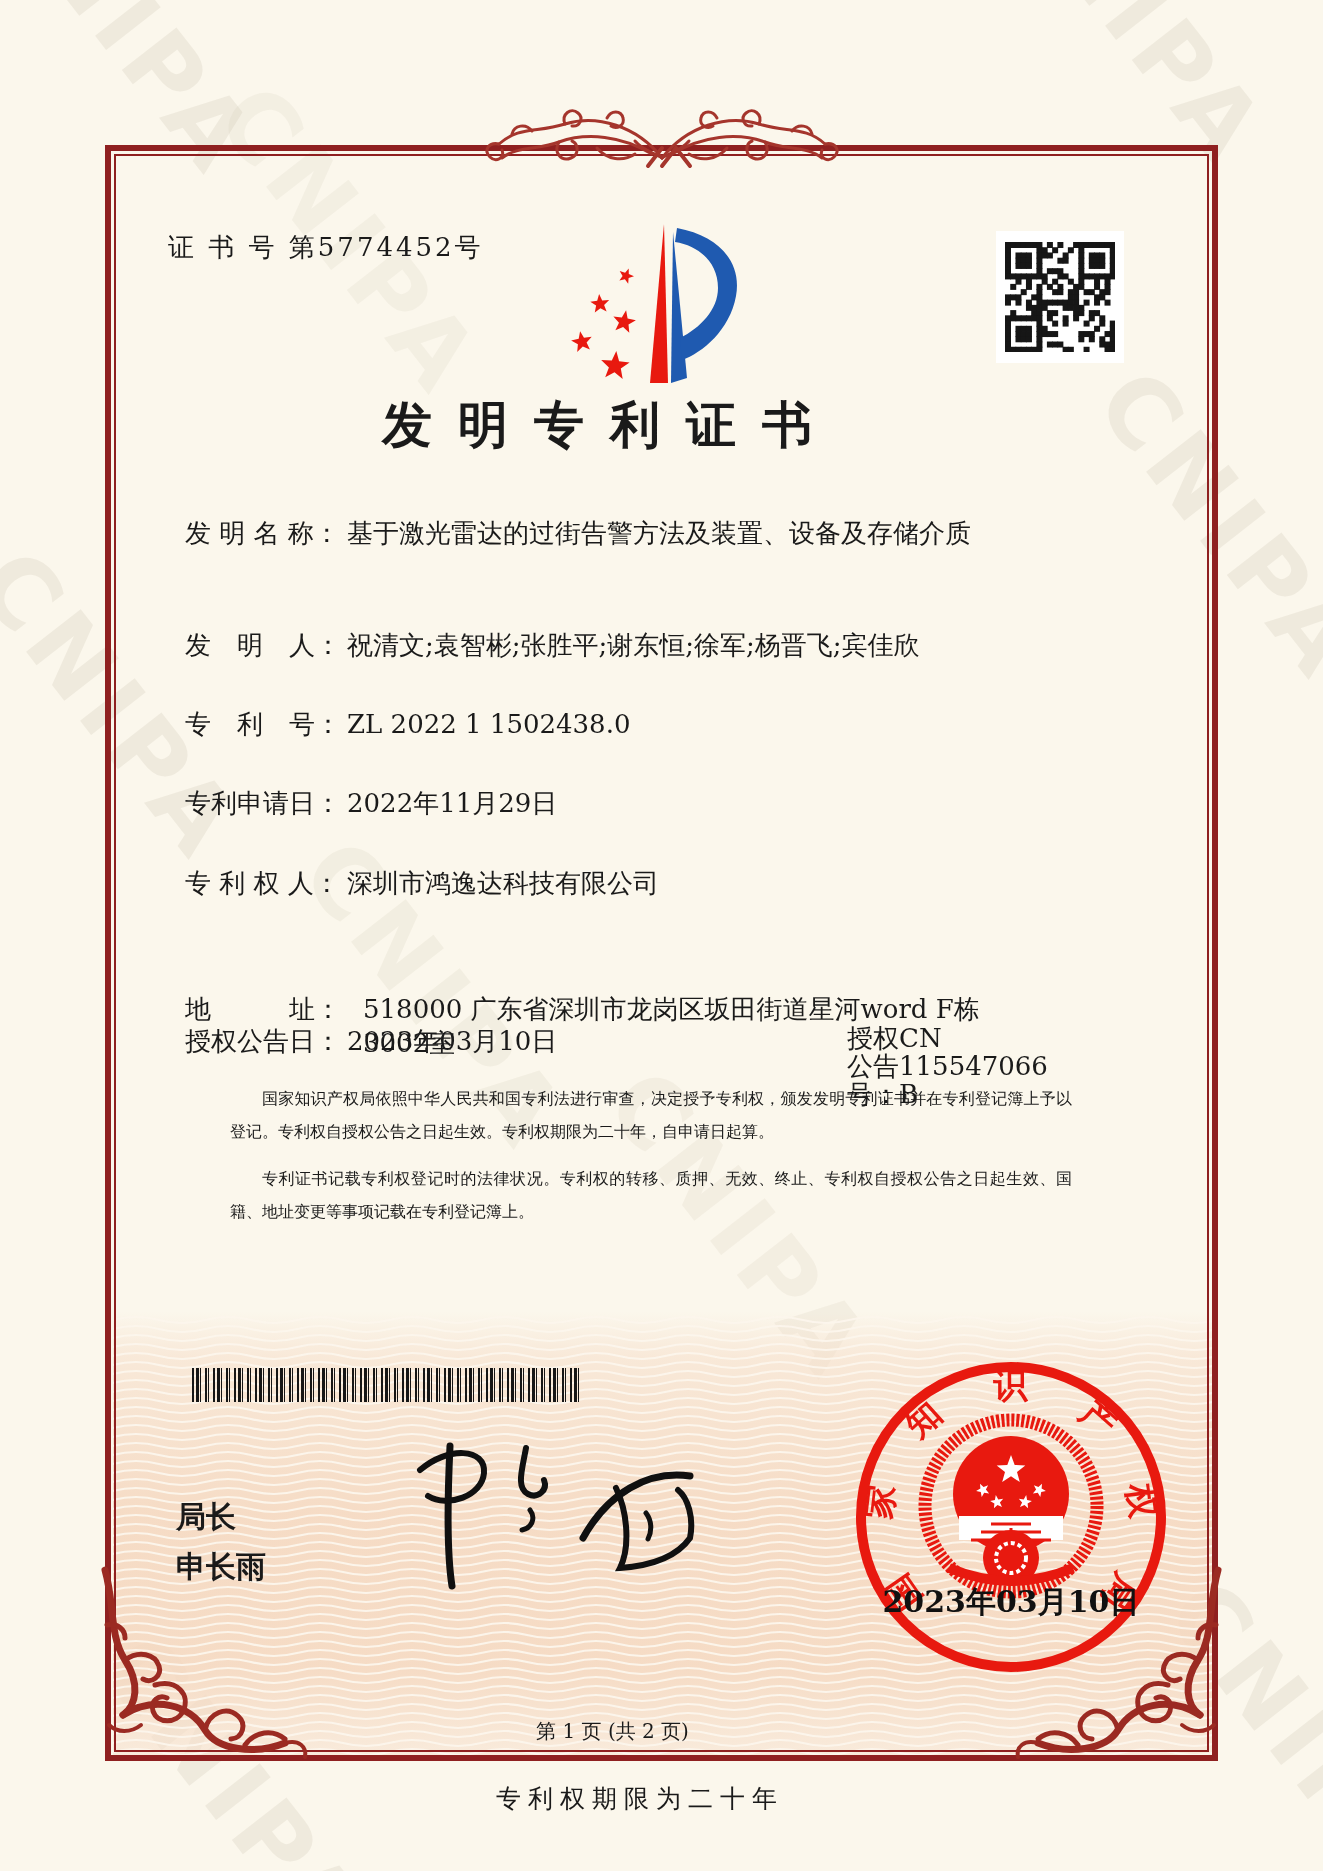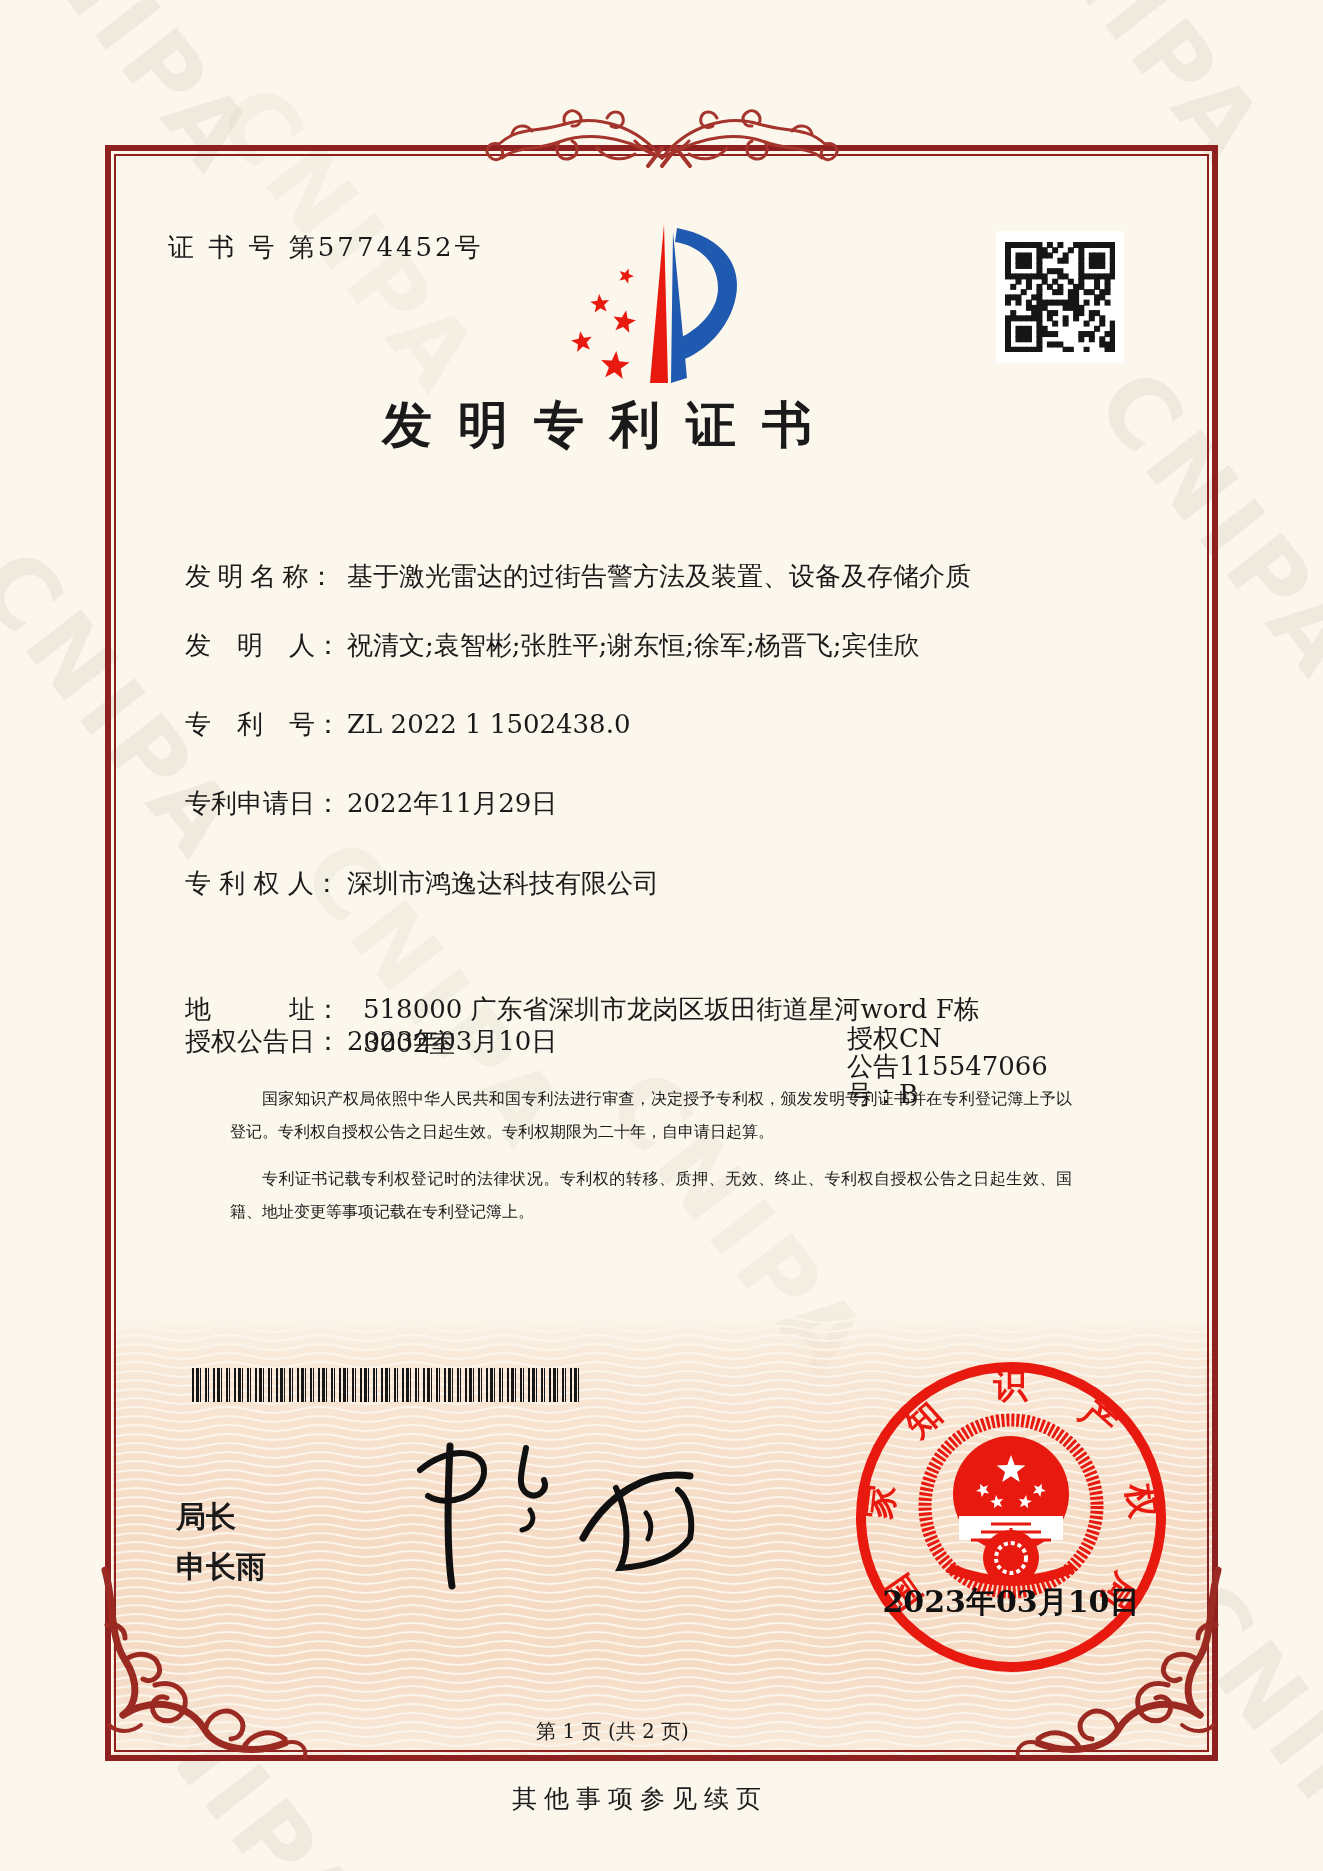--- a/index.html
+++ b/index.html
@@ -385,21 +385,21 @@
         <rect x="57.62" y="104.76" width="6" height="6" fill="#161616"></rect>
         <rect x="62.86" y="104.76" width="6" height="6" fill="#161616"></rect>
         <rect x="78.57" y="104.76" width="6" height="6" fill="#161616"></rect>
         <rect x="99.52" y="104.76" width="6" height="6" fill="#161616"></rect>
         <rect x="104.76" y="104.76" width="6" height="6" fill="#161616"></rect>
       </svg>
   </div>
 
   <div class="title">发明专利证书</div>
 
-  <div class="frow" style="top:560px;font-family:Liberation Serif, serif;">
+  <div class="frow" style="top:516px;">
     <span class="lbl">发 明 名 称：</span>
     <span class="val">基于激光雷达的过街告警方法及装置、设备及存储介质</span>
   </div>
   <div class="frow" style="top:628px;">
     <span class="lbl">发　明　人：</span>
     <span class="val">祝清文;袁智彬;张胜平;谢东恒;徐军;杨晋飞;宾佳欣</span>
   </div>
   <div class="frow" style="top:707px;">
     <span class="lbl">专　利　号：</span>
     <span class="val">ZL 2022 1 1502438.0</span>
@@ -471,15 +471,15 @@
         <path d="M-10 26 v8 M10 26 v8 M0 22 v12"></path>
       </g>
       <circle cy="52" r="28" fill="#e8190f"></circle>
       <circle cy="52" r="15" fill="none" stroke="#ffffff" stroke-width="4" stroke-dasharray="4 3"></circle>
       <path d="M-62 62 q62 26 124 0" stroke="#e8190f" stroke-width="10" fill="none"></path>
     </g>
     <text x="161" y="256" text-anchor="middle" font-size="30" font-weight="700" fill="#111111" font-family="'DejaVu Serif','Liberation Serif',serif">2023年03月10日</text>
   </svg>
 
   <div class="page-num">第 1 页 (共 2 页)</div>
-  <div class="bottom-note">其他事项参见续页</div>
+  <div class="bottom-note">专利权期限为二十年</div>
 
 </div>
 
 </body></html>

